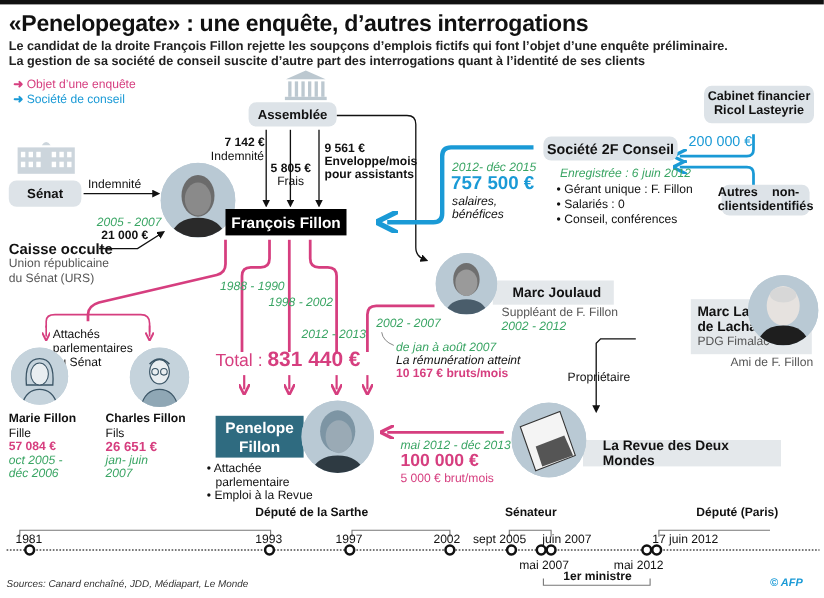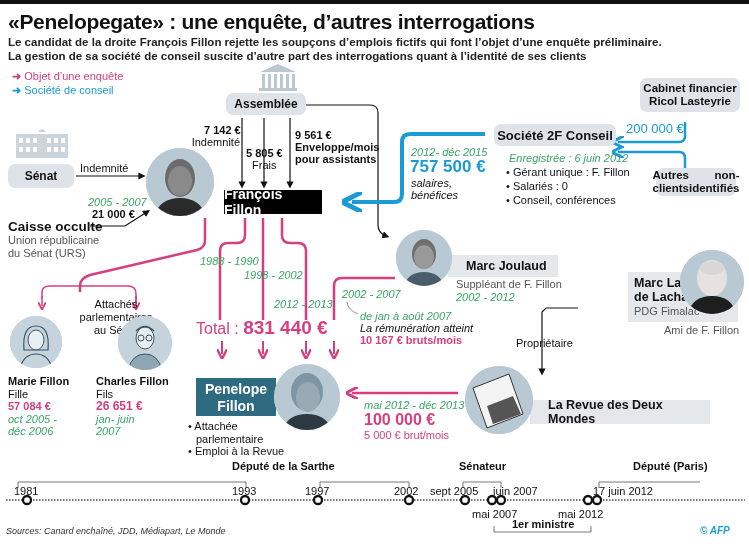--- a/index.html
+++ b/index.html
@@ -6,21 +6,21 @@
   body { width:749px; height:544px; background:#fff; position:relative; overflow:hidden;
          font-family:"Liberation Sans", sans-serif; color:#111; }
   .abs { position:absolute; }
   .topbar { left:0; top:0; width:749px; height:4px; background:#111; }
   .title { left:8px; top:10px; font-size:21px; font-weight:bold; letter-spacing:-0.3px; white-space:nowrap; }
   .sub { left:8px; font-size:11.5px; font-weight:bold; white-space:nowrap; color:#222; }
   .legend { left:12px; font-size:11px; white-space:nowrap; }
   .pink { color:#d63e7f; }
   .blue { color:#1a9ad6; }
   .green { color:#3aa564; font-style:italic; }
-  .box { background:#dde3e8; border-radius:7px; font-weight:bold; text-align:right; font-size:12px; display:flex; align-items:center; justify-content:center; }
+  .box { background:#dde3e8; border-radius:7px; font-weight:bold; text-align:center; font-size:12px; display:flex; align-items:center; justify-content:center; }
   .lbl { font-size:11px; white-space:nowrap; }
   .b { font-weight:bold; }
   .photo { border-radius:50%; background:#b9c9d4; overflow:hidden; }
   .fillon-box { background:#000; color:#fff; font-weight:bold; font-size:14px; display:flex; align-items:center; justify-content:center; }
   .pen-box { background:#2f6b80; color:#fff; font-weight:bold; font-size:14px; text-align:center; line-height:17px; padding-top:3px; }
   .graybar { background:#e4e8eb; font-weight:bold; font-size:12.5px; display:flex; align-items:center; }
   svg.lines { position:absolute; left:0; top:0; }
   .tl-label { font-size:11px; white-space:nowrap; }
 </style>
 </head>
@@ -165,21 +165,21 @@
 </div>
 
 <div class="abs photo" style="left:146px;top:148px;width:68px;height:68px;">
   <svg width="68" height="68">
       <rect width="68" height="68" fill="#b9c9d4"></rect>
       <ellipse cx="34" cy="30" rx="15" ry="19" fill="#6b6b6b"></ellipse>
       <ellipse cx="34" cy="33" rx="12" ry="15" fill="#8a8a8a"></ellipse>
       <path d="M8,68 Q14,50 34,50 Q54,50 60,68 Z" fill="#2a2a2a"></path>
     </svg>
 </div>
-<div class="abs fillon-box" style="left:224px;top:190px;width:98px;height:24px;">François Fillon</div>
+<div class="abs fillon-box" style="left:205px;top:190px;width:110px;height:24px;">François Fillon</div>
 
 <div class="abs box" style="left:494px;top:124px;width:122px;height:22px;font-size:13px;">Société 2F Conseil</div>
 <div class="abs lbl green" style="left:509px;top:152px;">Enregistrée : 6 juin 2012</div>
 <div class="abs lbl" style="left:506px;top:165px;line-height:14px;">
   <div>• <span>Gérant unique : F. Fillon</span></div>
   <div>• <span>Salariés : 0</span></div>
   <div>• <span>Conseil, conférences</span></div>
 </div>
 <div class="abs lbl green" style="left:411px;top:146px;">2012- déc 2015</div>
 <div class="abs blue b" style="left:410px;top:157px;font-size:17px;">757 500 €</div>
@@ -191,21 +191,21 @@
 <div class="abs box" style="left:640px;top:78px;width:100px;height:34px;font-size:11.5px;line-height:13px;flex-direction:column;">
   <div>Cabinet financier</div>
   <div>Ricol Lasteyrie</div>
 </div>
 <div class="abs blue" style="left:626px;top:121px;font-size:13px;">200 000 €</div>
 <div class="abs box" style="left:656px;top:168px;width:80px;height:28px;font-size:11.5px;line-height:13px;flex-direction:row;">
   <div>Autres clients</div>
   <div>non-identifiés</div>
 </div>
 
-<div class="abs lbl" style="left:68px;top:298px;text-align:center;width:96px;line-height:13px;">
+<div class="abs lbl" style="left:48px;top:298px;width:96px;line-height:13px;">
   <div>Attachés</div>
   <div>parlementaires</div>
   <div>au Sénat</div>
 </div>
 <div class="abs photo" style="left:10px;top:316px;width:52px;height:52px;">
   <svg width="52" height="52">
       <rect width="52" height="52" fill="#c5d3dc"></rect>
       <path d="M14,34 Q12,10 26,10 Q40,10 38,34 Z" fill="none" stroke="#3b5566" stroke-width="1.2"></path>
       <ellipse cx="26" cy="24" rx="8" ry="10" fill="#e9eef1" stroke="#3b5566" stroke-width="1"></ellipse>
       <path d="M10,52 Q14,38 26,38 Q38,38 42,52" fill="none" stroke="#3b5566" stroke-width="1.2"></path>

